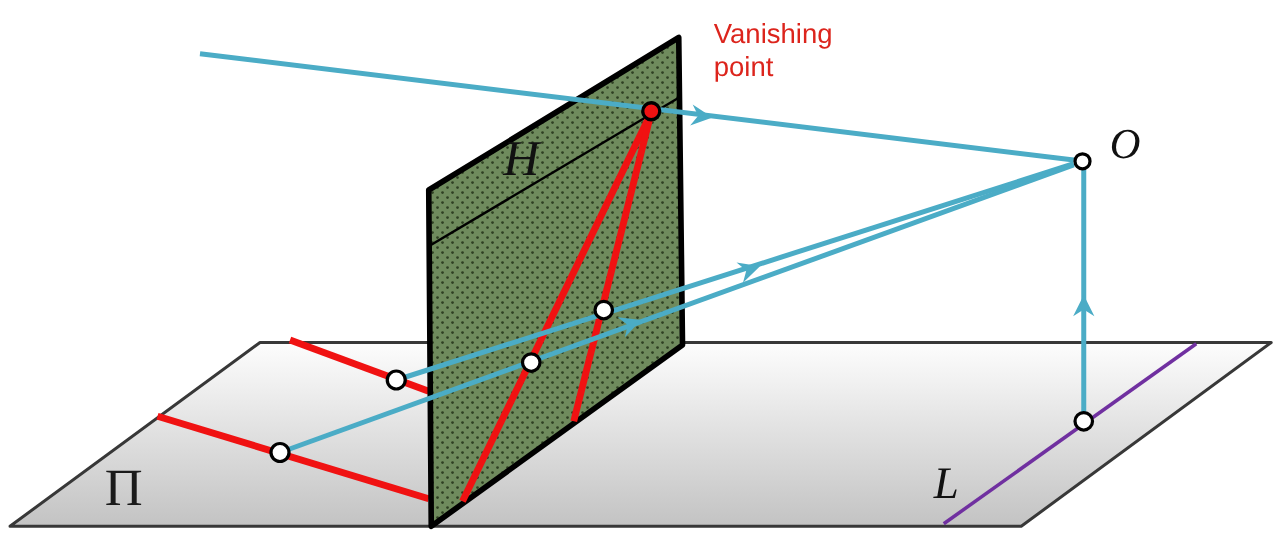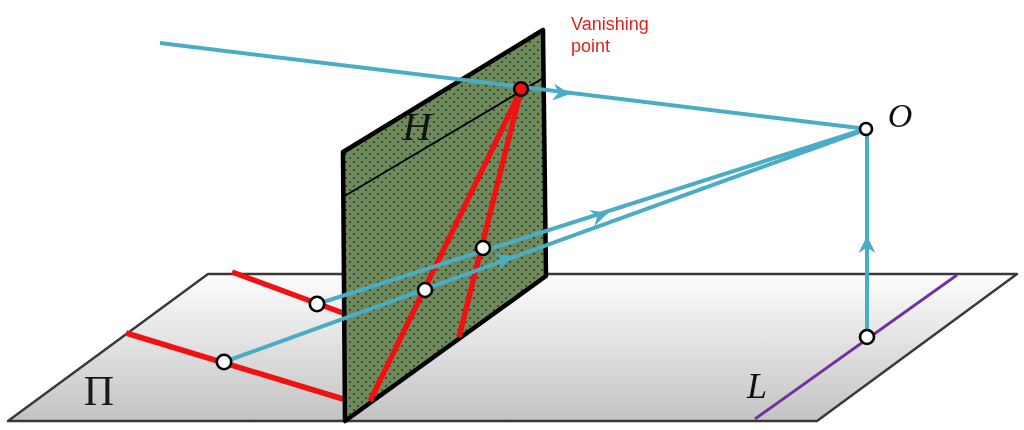--- a/index.html
+++ b/index.html
@@ -1,21 +1,21 @@
 <!DOCTYPE html>
 <html><head>
 <meta charset="utf-8">
 <style>
   html,body{margin:0;padding:0;background:#fff;}
   body{width:1024px;height:430px;overflow:hidden;font-family:"Liberation Sans",sans-serif;}
   .stage{position:relative;width:1024px;height:430px;background:#fff;}
   .stage svg{position:absolute;left:0;top:0;}
   .lbl{position:absolute;user-select:none;white-space:pre-line;line-height:1.22;}
   .lbl.center{transform:translate(-50%,-50%);line-height:1;}
-  .lbl-vp{font-family:"Liberation Sans",sans-serif;font-size:18px;font-weight:400;}
+  .lbl-vp{font-family:"Liberation Sans",sans-serif;font-size:22px;font-weight:400;}
   .serif-italic{font-family:"Liberation Serif",serif;font-style:italic;color:#111;}
   .lbl-H{font-size:40px;}
   .lbl-O{font-size:34px;}
   .lbl-L{font-size:36px;}
   .lbl-Pi{font-family:"Liberation Serif",serif;font-style:normal;font-size:42px;color:#1a1a1a;}
 </style>
 </head>
 <body>
 
 <div class="stage">

